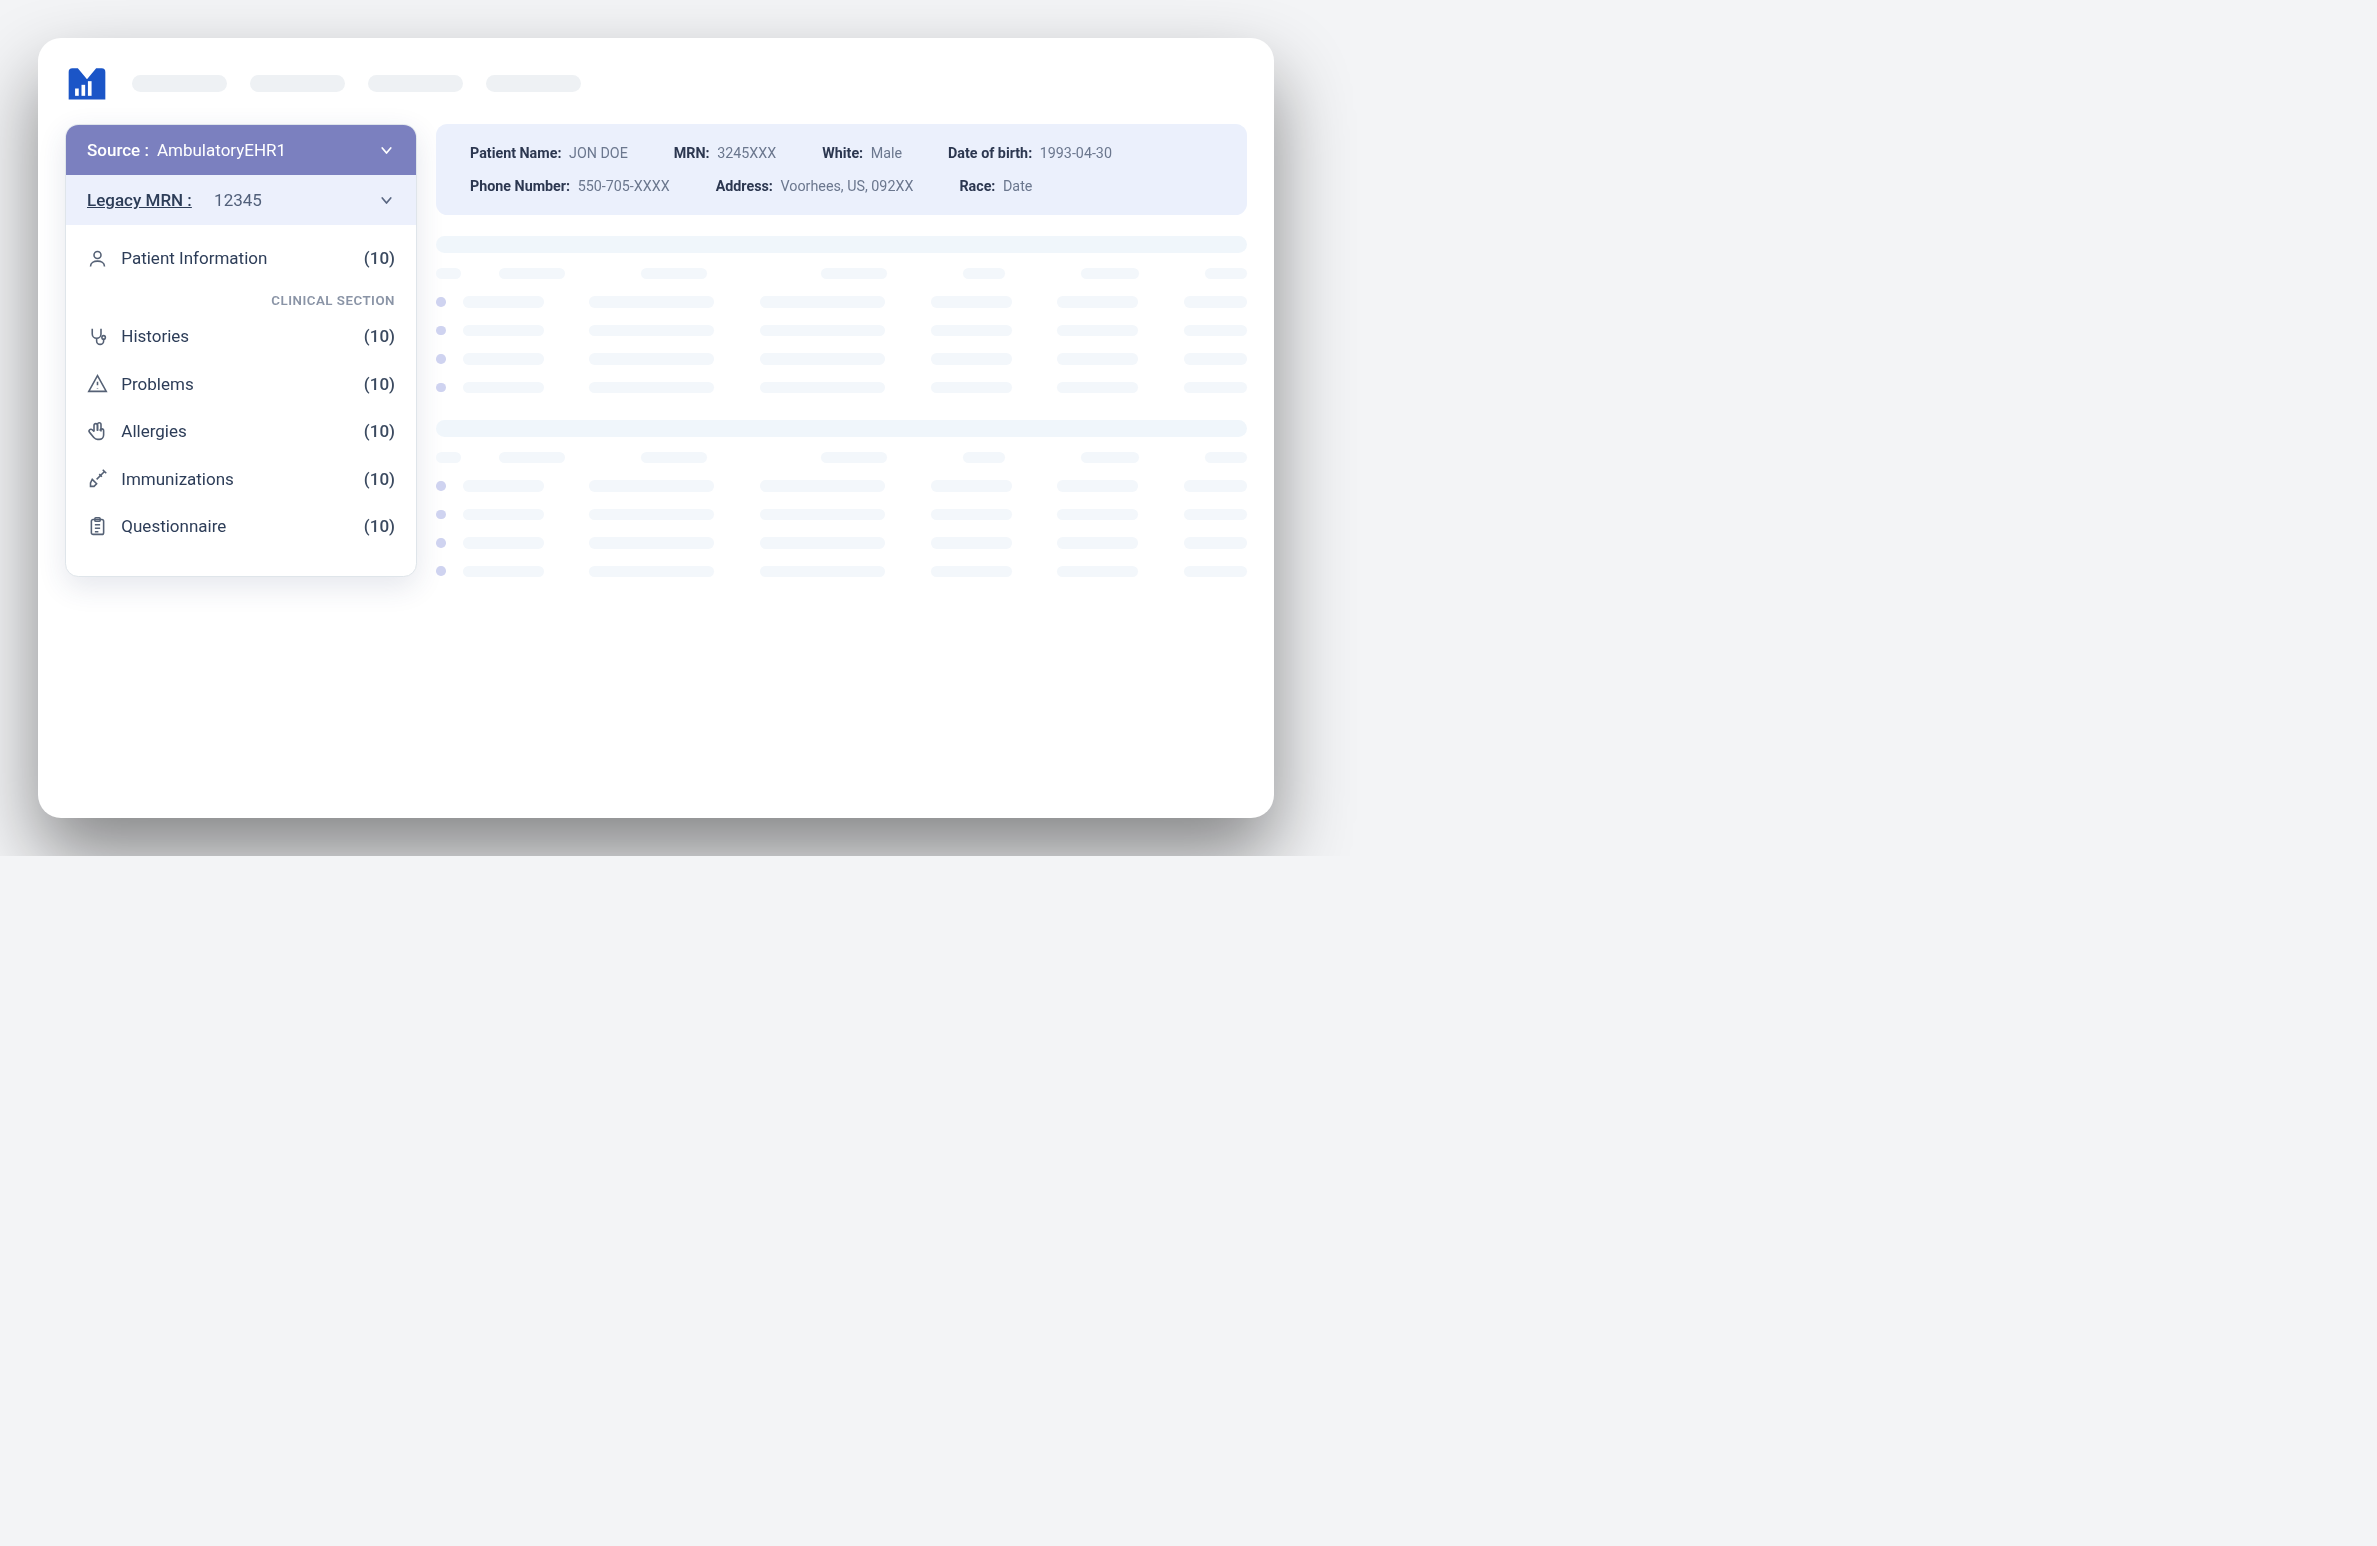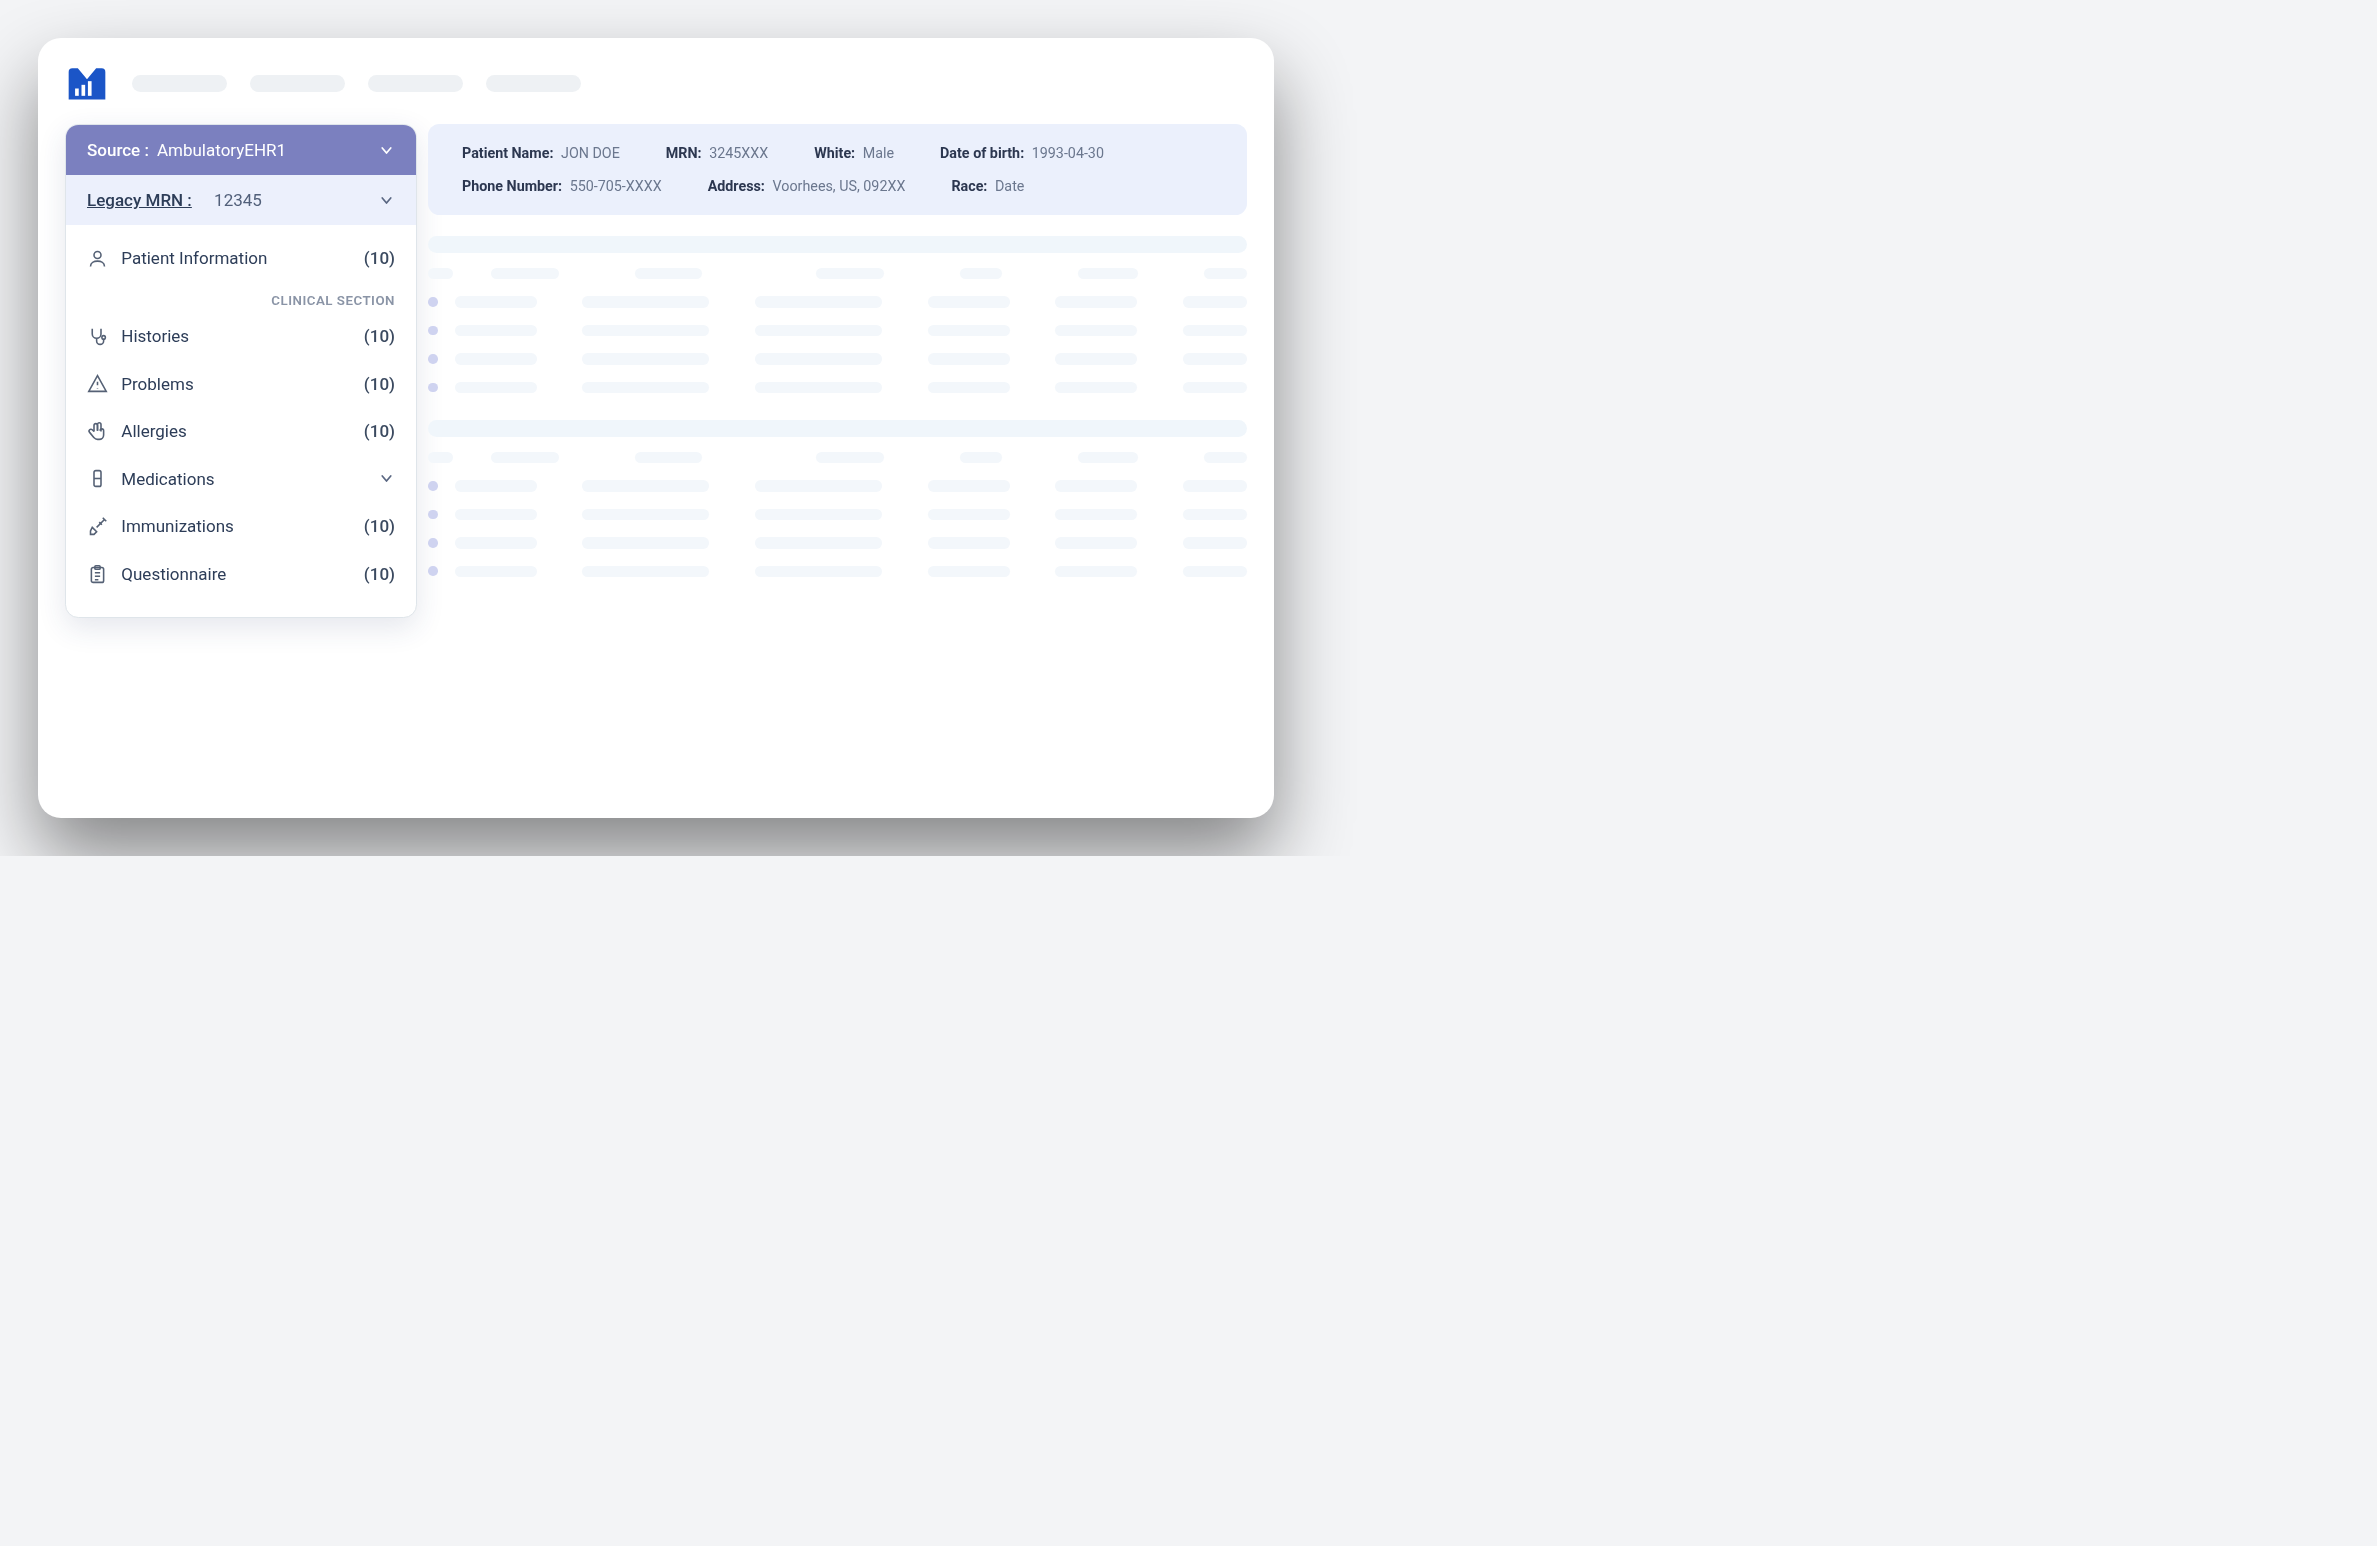--- a/index.html
+++ b/index.html
@@ -28,21 +28,21 @@
       height: 44px;
       flex-shrink: 0;
     }
     .topbar-pill {
       height: 17px;
       background: #eef1f4;
       border-radius: 8.6px;
     }
     .content {
       display: flex;
-      gap: 11px;
+      gap: 19px;
       padding: 9.5px 27px 0;
     }
     .sidebar {
       width: 352px;
       flex-shrink: 0;
       background: #fff;
       border: 1px solid #dfe5ea;
       border-radius: 13.3px;
       box-shadow: 0 9.5px 28.5px rgba(40,60,110,0.12);
       overflow: hidden;
@@ -244,34 +244,20 @@
             <svg viewBox="0 0 24 24" width="21" height="21" fill="none" stroke="currentColor" stroke-width="1.8">
                 <path d="M8 12V5a2 2 0 014 0v6"></path>
                 <path d="M12 11V4a2 2 0 014 0v8"></path>
                 <path d="M8 12l-2-2a2 2 0 00-3 3l5 6a5 5 0 004 2h2a5 5 0 005-5v-5a2 2 0 00-4 0"></path>
               </svg>
           </span>
           <span class="label">Allergies</span>
           <span class="meta">(10)</span>
         </div>
 
-        <div class="nav-item">
-          <span class="icon">
-            <svg viewBox="0 0 24 24" width="21" height="21" fill="none" stroke="currentColor" stroke-width="1.8">
-                <rect x="8" y="3" width="8" height="18" rx="2"></rect>
-                <path d="M8 12h8"></path>
-              </svg>
-          </span>
-          <span class="label">Medications</span>
-          <span class="chevron">
-            <svg viewBox="0 0 20 20" width="17" height="17">
-                <path d="M5 7l5 6 5-6" fill="none" stroke="#5a6782" stroke-width="2" stroke-linecap="round" stroke-linejoin="round"></path>
-              </svg>
-          </span>
-        </div>
 
         <div class="nav-item">
           <span class="icon">
             <svg viewBox="0 0 24 24" width="21" height="21" fill="none" stroke="currentColor" stroke-width="1.8">
                 <path d="M18 2l4 4M20 4l-9 9M14 7l3 3M6 13l5 5-3 3H4v-4l2-4z"></path>
               </svg>
           </span>
           <span class="label">Immunizations</span>
           <span class="meta">(10)</span>
         </div>

